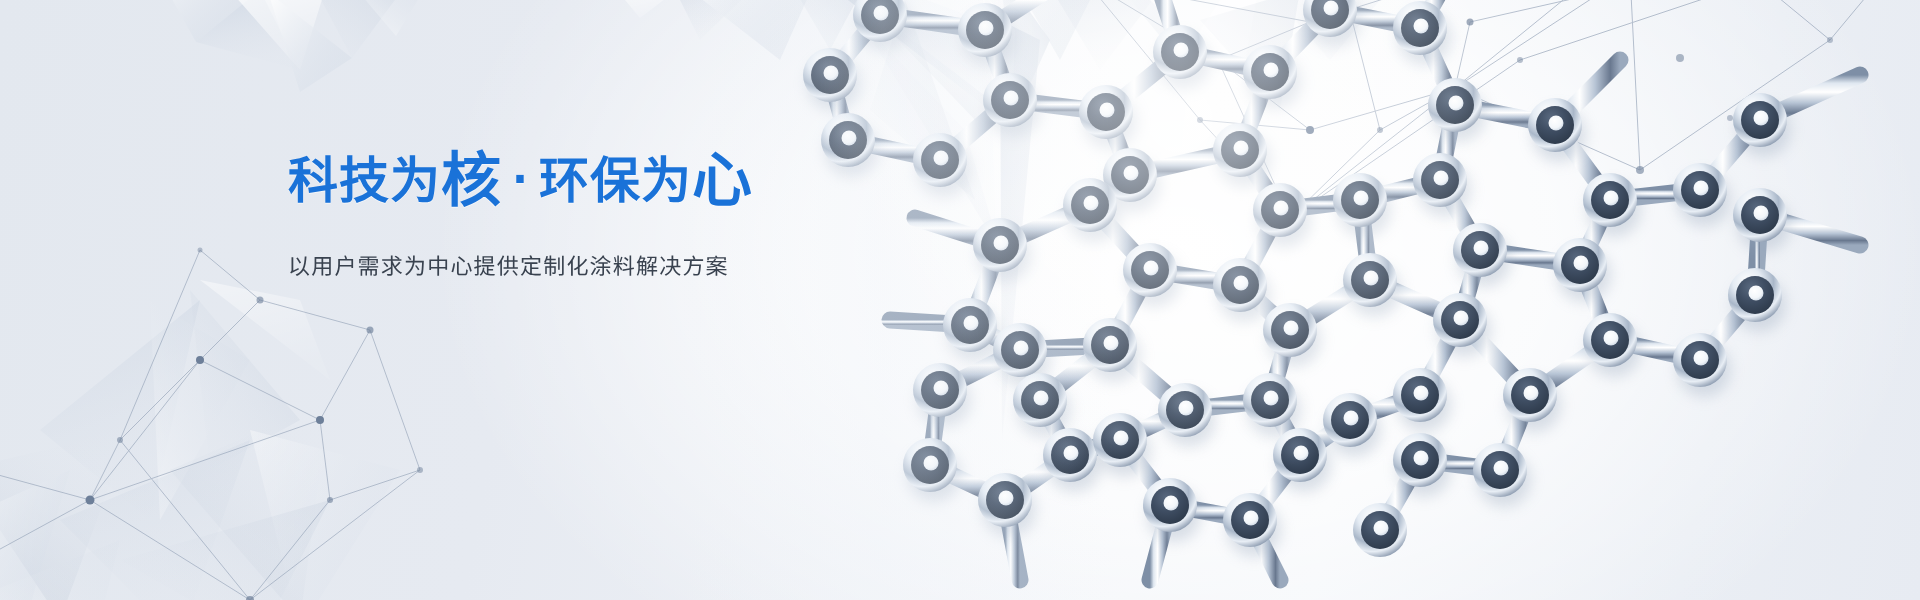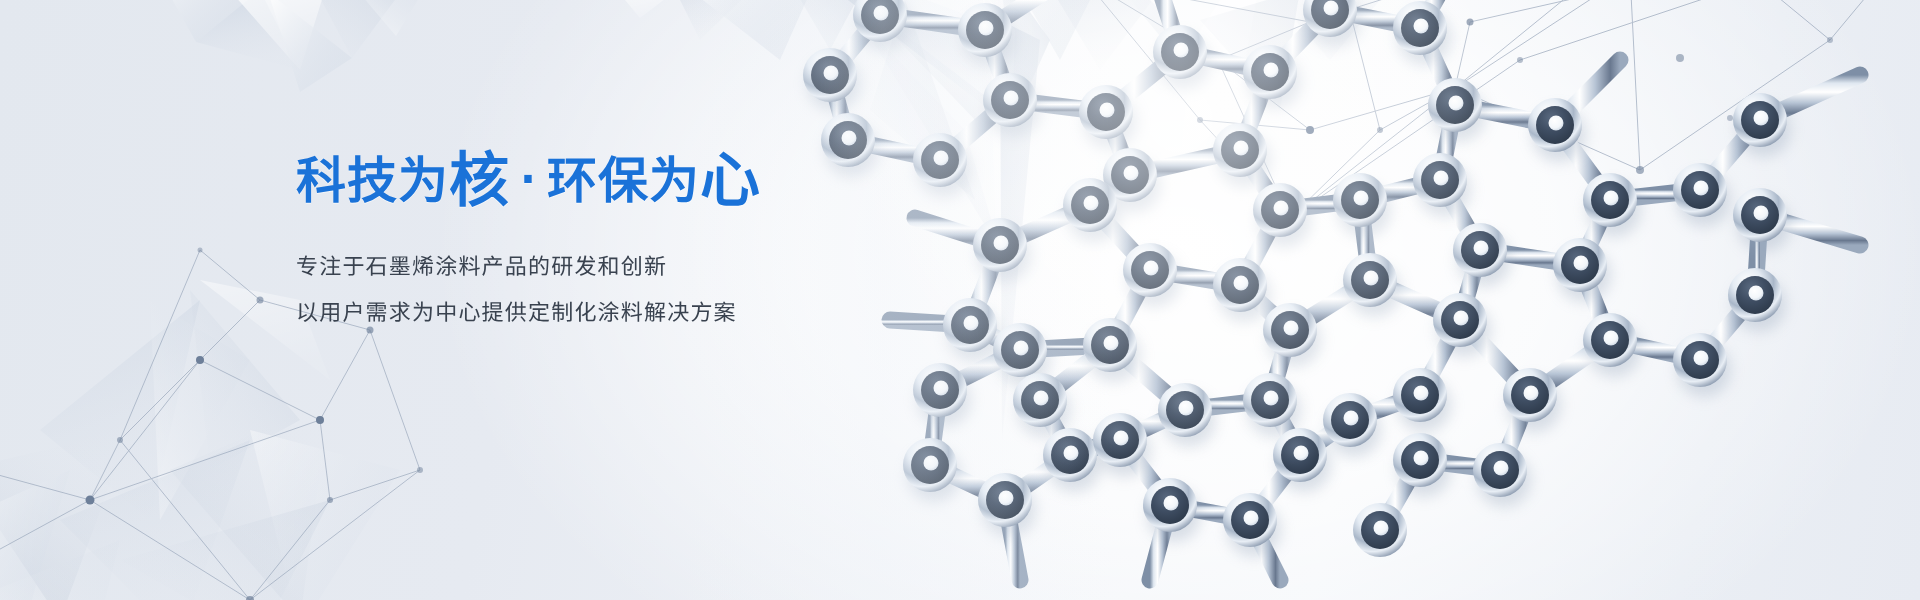--- a/index.html
+++ b/index.html
@@ -16,21 +16,21 @@
     background:
       radial-gradient(ellipse 1100px 760px at 1180px 250px, #ffffff 0%, rgba(255,255,255,.75) 34%, rgba(255,255,255,0) 68%),
       linear-gradient(100deg,#e3e8ef 0%, #e6eaf1 28%, #eef1f6 52%, #f2f5f9 70%, #eaeef4 88%, #e7ebf2 100%);
   }
 
   .layer{position:absolute;inset:0;}
   .layer svg{display:block;width:100%;height:100%;}
 
   
   .copy{
-    position:absolute;left:296px;top:150px;width:620px;
+    position:absolute;left:288px;top:150px;width:620px;
     z-index:40;
   }
   .headline{
     margin:0;
     font-family:"DejaVu Sans","Liberation Sans",sans-serif;
     font-weight:700;
     font-size:50px;
     line-height:1.08;
     letter-spacing:1px;
     color:#1a72d8;
@@ -699,18 +699,17 @@
     </svg>
   </div>
 
   <div class="layer" style="background:radial-gradient(ellipse 520px 520px at 1180px 120px, rgba(255,255,255,.55) 0%, rgba(255,255,255,0) 70%),
               linear-gradient(90deg, rgba(232,237,244,0) 35%, rgba(240,244,249,.35) 46%, rgba(255,255,255,0) 58%);"></div>
 
   <div class="copy">
     <h1 class="headline"><span>科技为</span><span class="big">核</span><span class="dot">·</span><span>环保为</span><span class="big">心</span></h1>
 
     <div class="sub">
-      <p>专注于石墨烯涂料产品的研发和创新</p>
       <p>以用户需求为中心提供定制化涂料解决方案</p>
     </div>
   </div>
 
 </div>
 
 </body></html>

